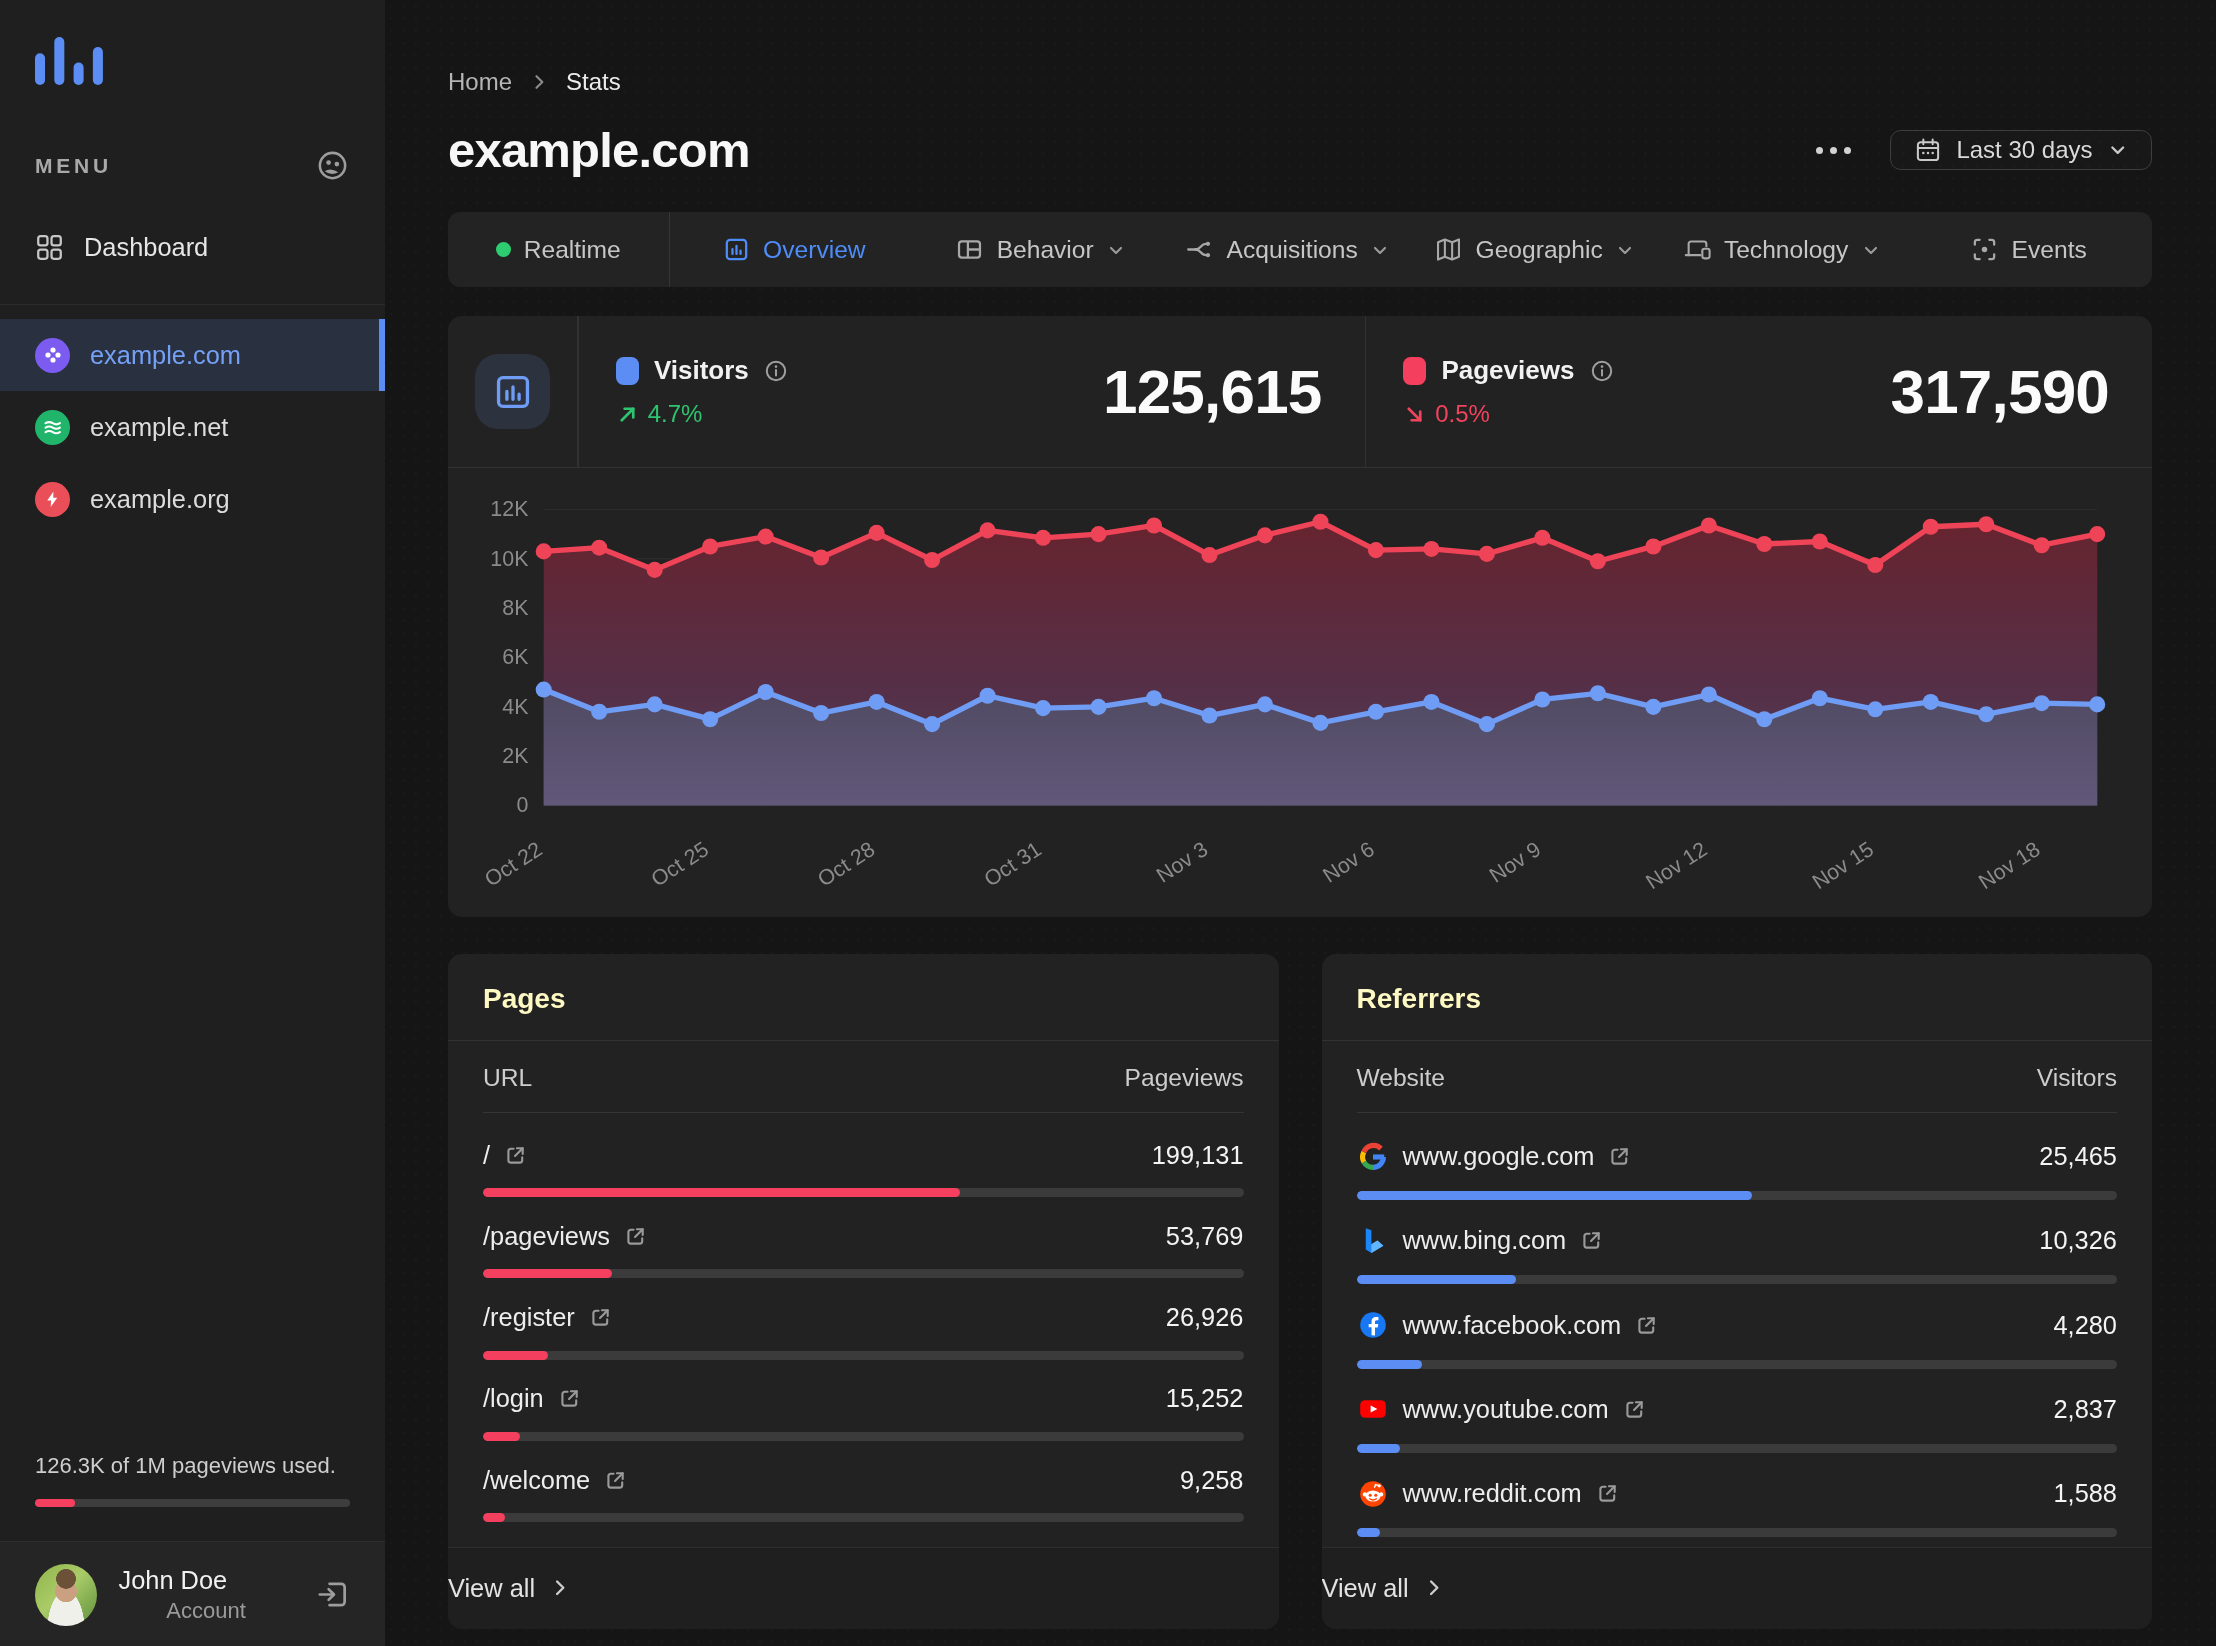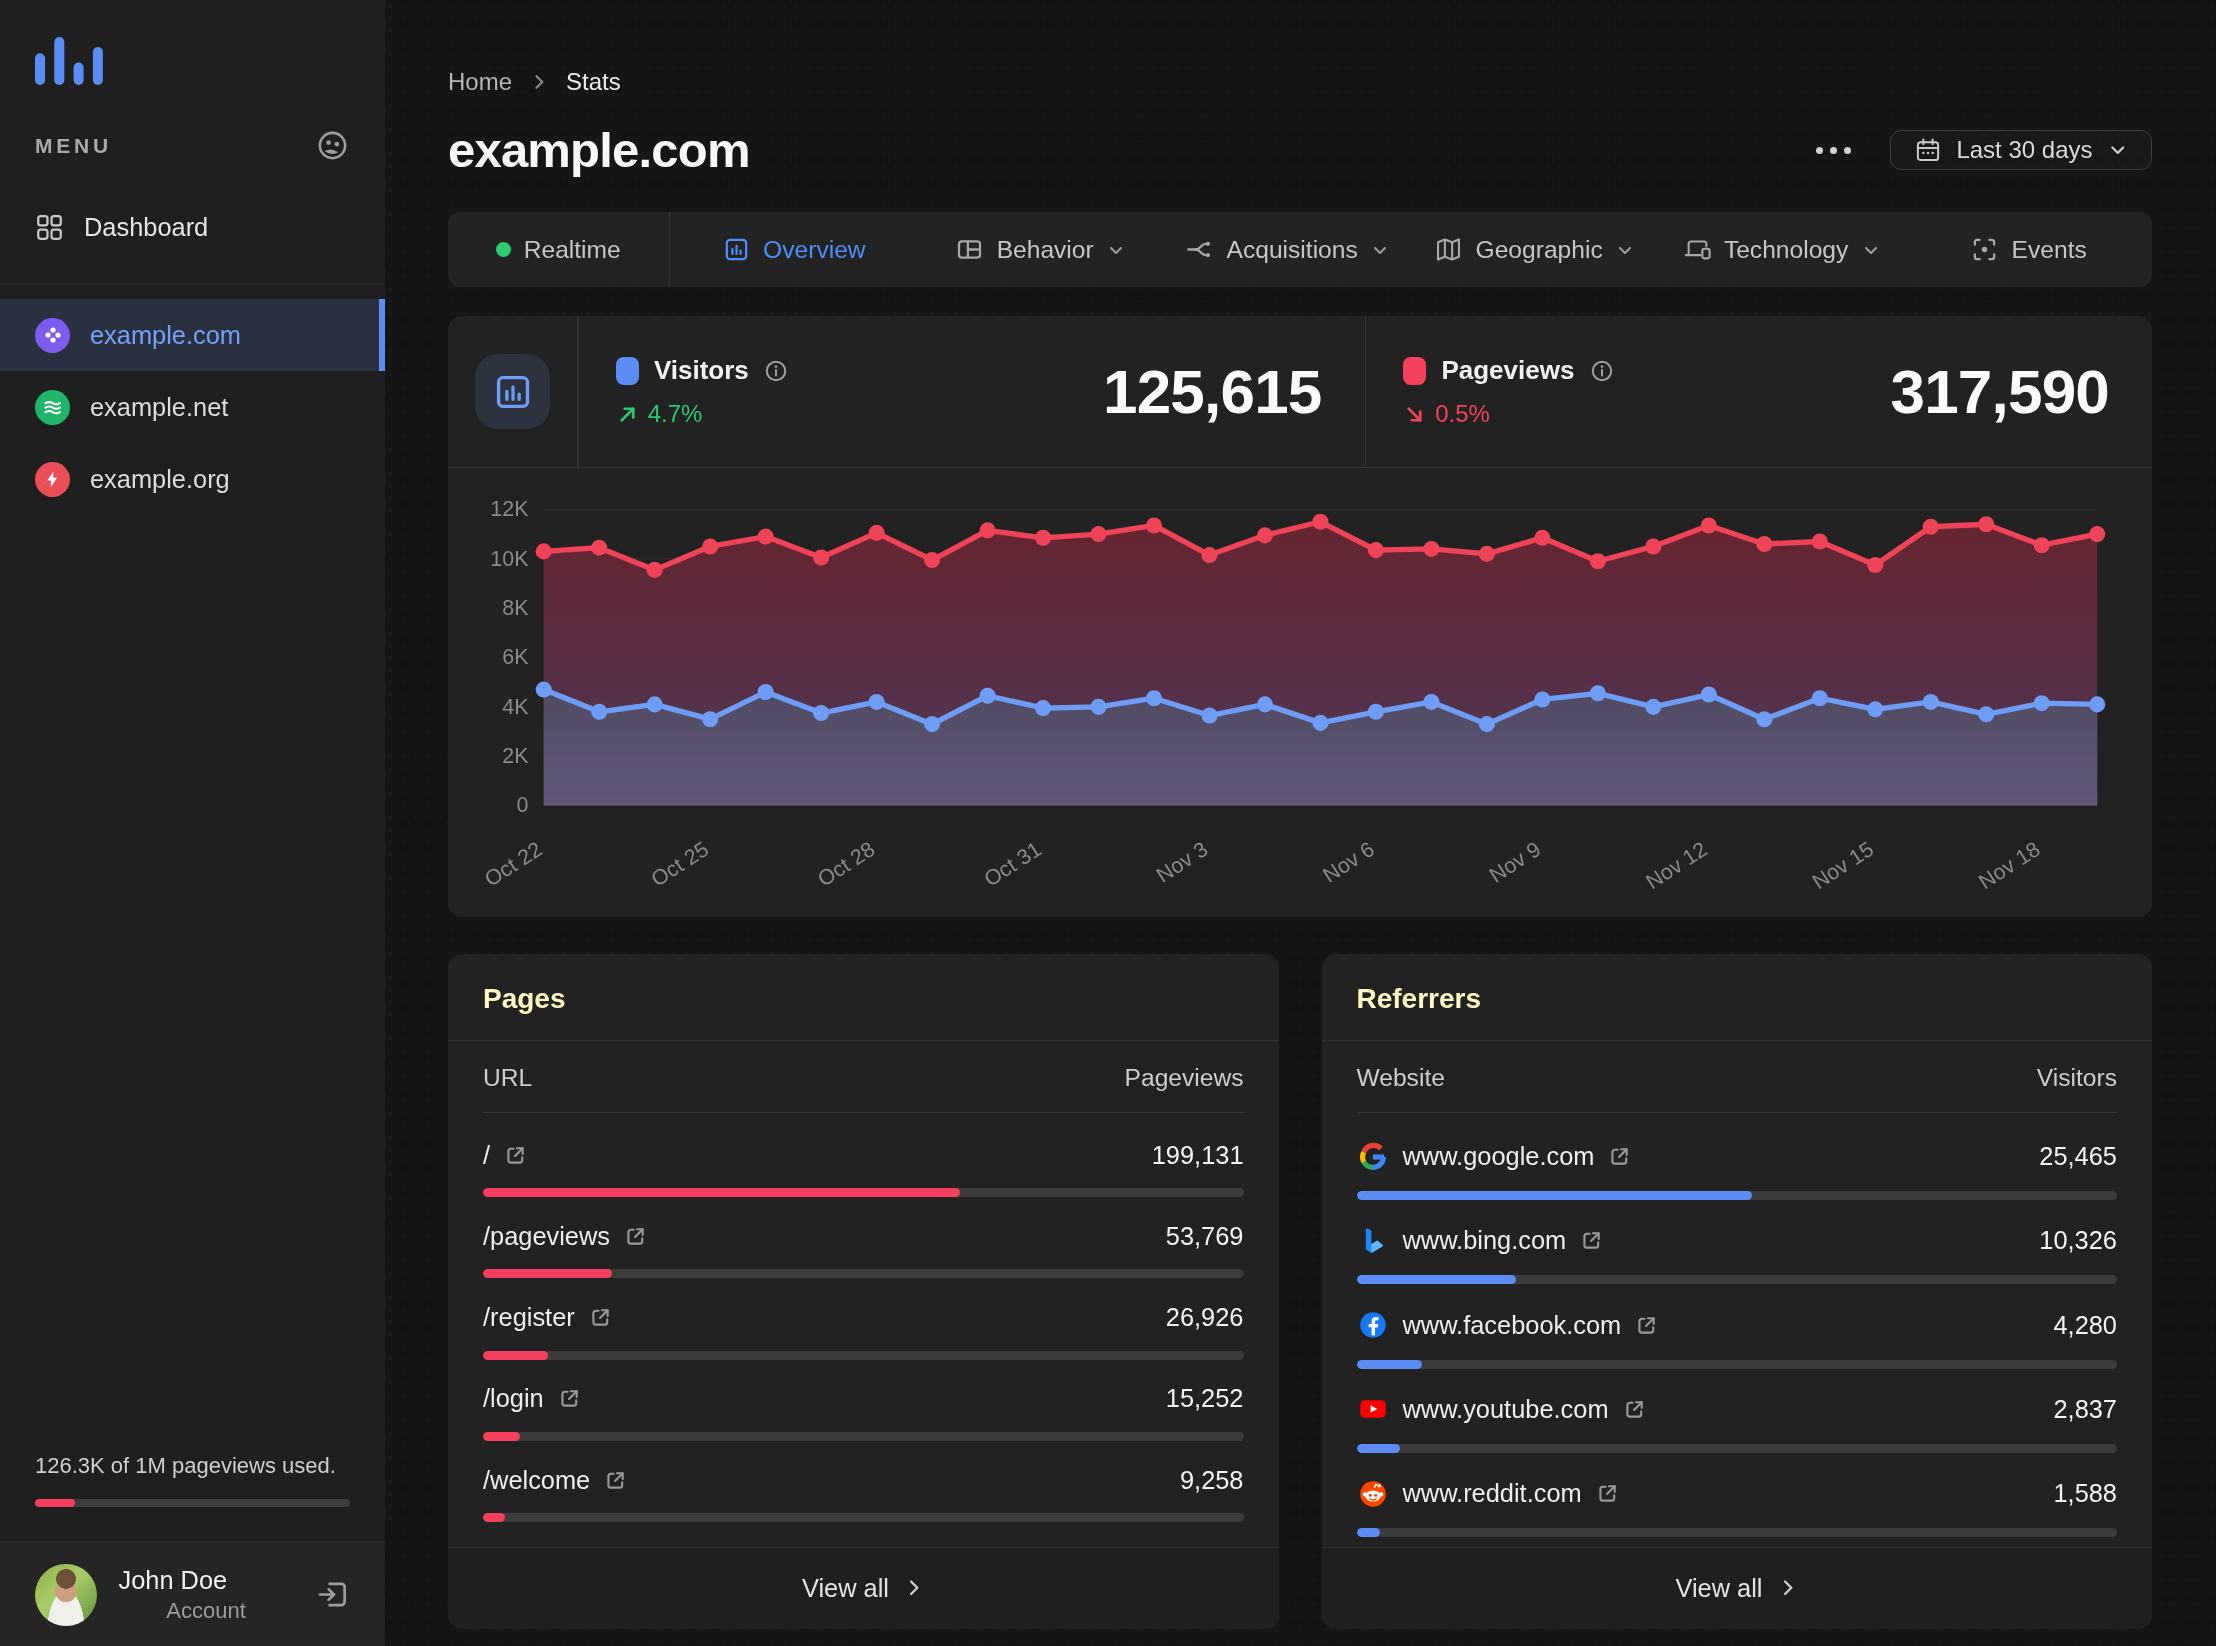--- a/index.html
+++ b/index.html
@@ -11,21 +11,21 @@
     display: flex;
   }
   
   .sidebar {
     width: 385px; min-width: 385px; height: 100%;
     background: #1f1f1f;
     display: flex; flex-direction: column;
   }
   .logo-wrap { padding: 37px 0 0 35px; }
   .menu-row {
-    margin-top: 40px; padding: 0 35px;
+    margin-top: 60px; padding: 0 35px;
     display: flex; align-items: center; justify-content: space-between;
   }
   .menu-label { font-size: 21px; letter-spacing: 3.8px; color: #a9a9a9; font-weight: 600; }
   .icon-btn { background: none; border: none; cursor: pointer; color: #9d9d9d; display: flex; }
   .dash-item {
     margin-top: 40px; padding: 0 35px; height: 49px;
     display: flex; align-items: center; gap: 20px;
     color: #e6e6e6; font-size: 25.4px; cursor: pointer;
   }
   .dash-item svg { color: #c7c7c7; }
@@ -138,21 +138,21 @@
   .t-row { margin-top: 24.6px; }
   .t-row:first-child { margin-top: 23px; }
   .t-row-top { display: flex; align-items: center; justify-content: space-between; }
   .t-row-label { display: flex; align-items: center; gap: 14px; font-size: 25.4px; color: #ededed; cursor: pointer; }
   .t-row-label .ext { color: #9a9a9a; display: flex; }
   .t-row-value { font-size: 25.4px; color: #f4f4f4; }
   .t-bar { margin-top: 18.5px; height: 9.2px; border-radius: 4.6px; background: #3b3b3b; overflow: hidden; }
   .t-bar-fill { height: 100%; border-radius: 4.6px; }
   .panel-footer {
     margin-top: auto; border-top: 1.5px solid #2d2d2d; background: #1f1f1f;
-    height: 82px; min-height: 82px; display: flex; align-items: center; justify-content: center; gap: 14px;
+    height: 82px; min-height: 82px; display: flex; align-items: center; justify-content: flex-start; gap: 14px;
     font-size: 25.4px; color: #e3e3e3; cursor: pointer;
   }
   .panel-footer svg { color: #cdcdcd; }
   .favicon { width: 32px; height: 32px; flex: none; display: flex; }
 </style>
 </head>
 <body>
 
 <aside class="sidebar">
   <div class="logo-wrap">

